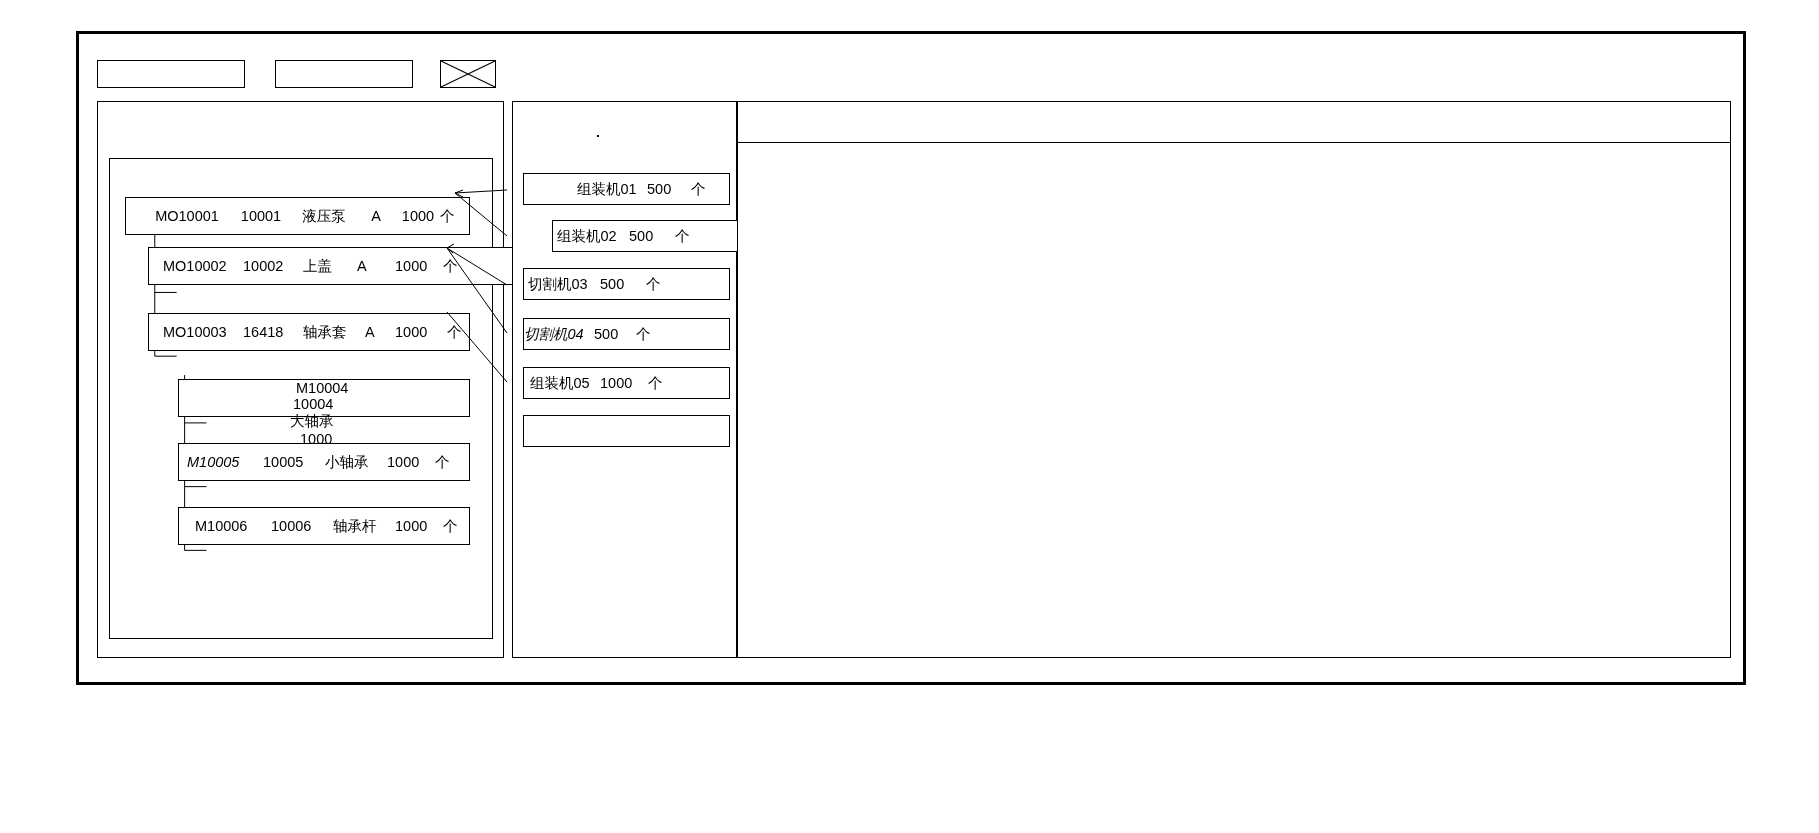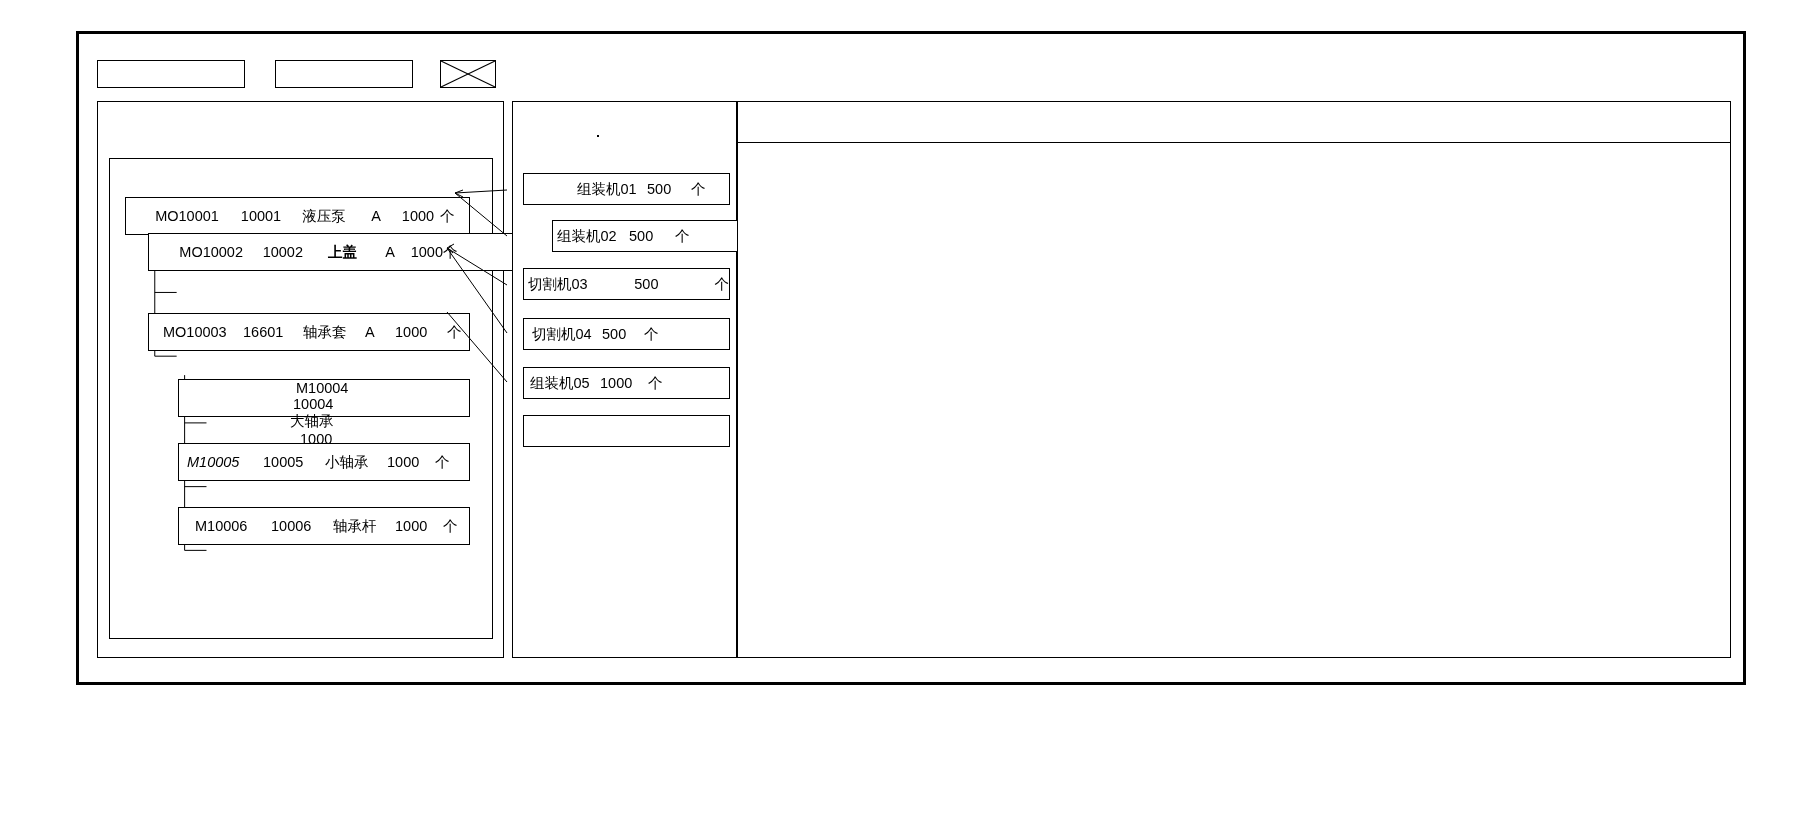--- a/index.html
+++ b/index.html
@@ -220,32 +220,32 @@
 
       <div class="tree-row" style="left:15px; top:38px; width:345px;text-align:center;">
         <span class="cell" style="margin-left:18px; width:86px;">MO10001</span>
         <span class="cell" style="width:62px;">10001</span>
         <span class="cell" style="width:64px;">液压泵</span>
         <span class="cell" style="width:40px;">A</span>
         <span class="cell" style="width:44px;">1000</span>
         <span class="cell">个</span>
       </div>
 
-      <div class="tree-row" style="left:38px; top:74px; width:382px;text-align:right;">
+      <div class="tree-row" style="left:38px; top:88px; width:382px;">
         <span class="cell" style="margin-left:14px; width:80px;">MO10002</span>
         <span class="cell" style="width:60px;">10002</span>
-        <span class="cell" style="width:54px;font-weight:bold;">上盖</span>
+        <span class="cell" style="width:54px;">上盖</span>
         <span class="cell" style="width:38px;">A</span>
         <span class="cell" style="width:48px;">1000</span>
         <span class="cell">个</span>
       </div>
 
       <div class="tree-row" style="left:38px; top:154px; width:322px;">
         <span class="cell" style="margin-left:14px; width:80px;">MO10003</span>
-        <span class="cell" style="width:60px;">16601</span>
+        <span class="cell" style="width:60px;">16418</span>
         <span class="cell" style="width:62px;">轴承套</span>
         <span class="cell" style="width:30px;">A</span>
         <span class="cell" style="width:52px;">1000</span>
         <span class="cell">个</span>
       </div>
 
       <div class="tree-row" style="left:68px; top:220px; width:292px;flex-direction:column;">
         <span class="cell" style="margin-left:16px; width:72px;">M10004</span>
         <span class="cell" style="width:62px;">10004</span>
         <span class="cell" style="width:68px;">大轴承</span>
@@ -280,28 +280,28 @@
       <span class="m-qty" style="width:44px;">500</span>
       <span class="m-unit">个</span>
     </div>
 
     <div class="machine-card" style="top:118px;margin-left:29px;">
       <span class="m-name" style="margin-left:4px; width:72px;">组装机02</span>
       <span class="m-qty" style="width:46px;">500</span>
       <span class="m-unit">个</span>
     </div>
 
-    <div class="machine-card" style="top:166px;justify-content:space-between;">
+    <div class="machine-card" style="top:166px;">
       <span class="m-name" style="margin-left:4px; width:72px;">切割机03</span>
       <span class="m-qty" style="width:46px;">500</span>
       <span class="m-unit">个</span>
     </div>
 
     <div class="machine-card" style="top:216px;">
-      <span class="m-name" style="margin-left:8px; width:70px;">切割机04</span>
+      <span class="m-name" style="margin-left:0; width:70px;font-style:italic;">切割机04</span>
       <span class="m-qty" style="width:42px;">500</span>
       <span class="m-unit">个</span>
     </div>
 
     <div class="machine-card" style="top:265px;">
       <span class="m-name" style="margin-left:6px; width:70px;">组装机05</span>
       <span class="m-qty" style="width:48px;">1000</span>
       <span class="m-unit">个</span>
     </div>
 

